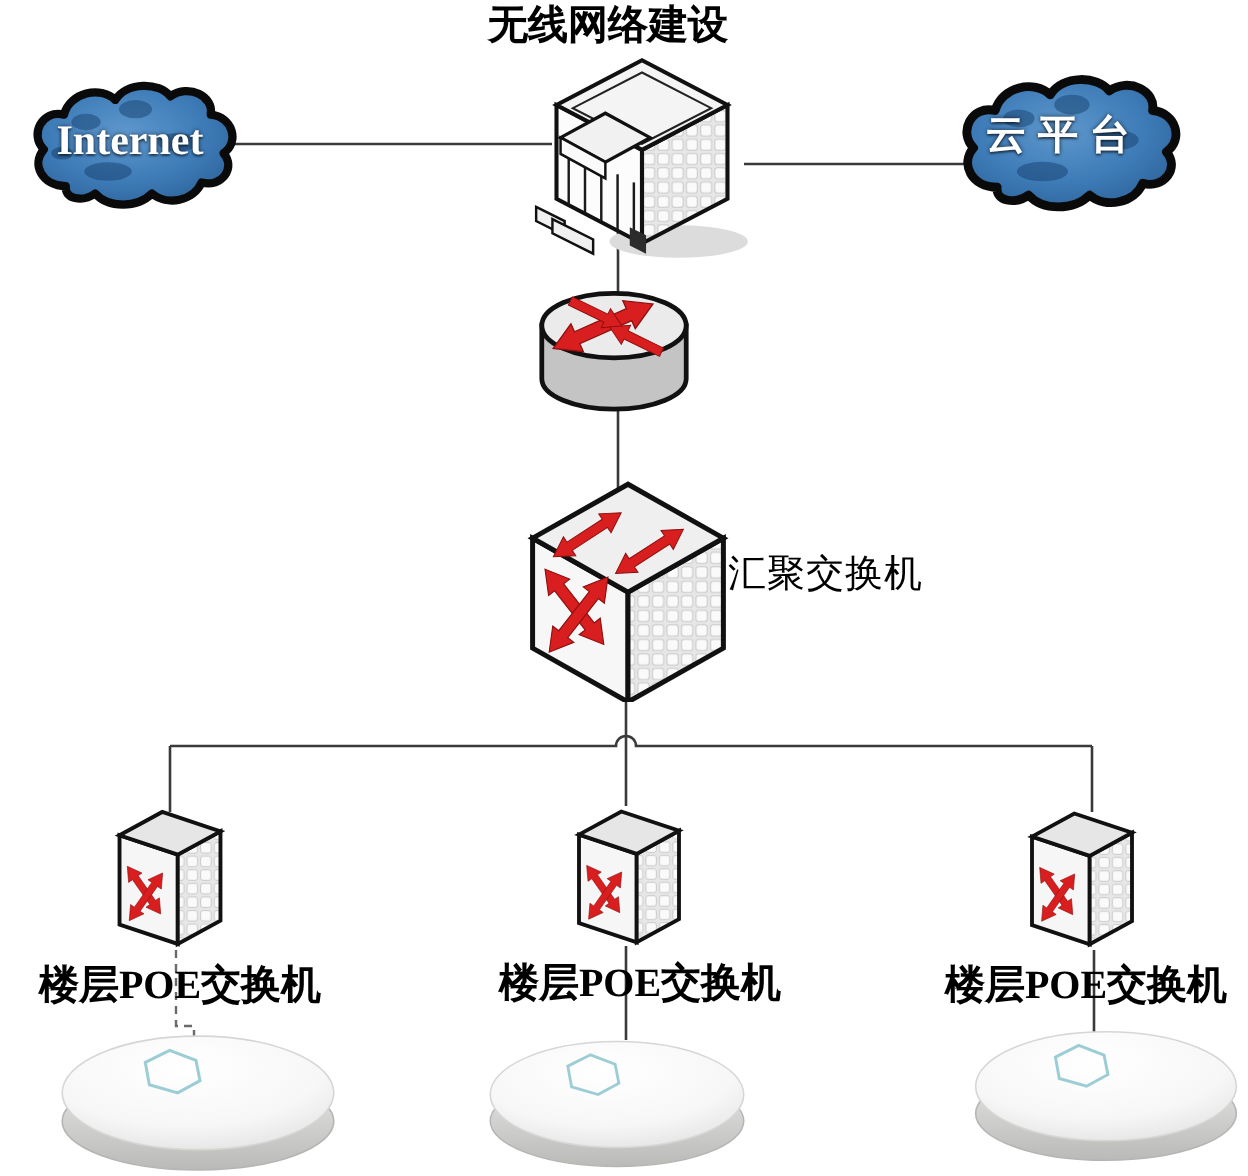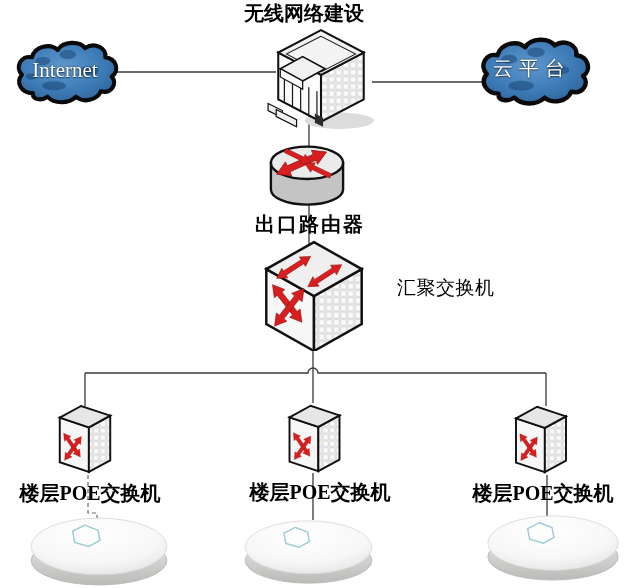--- a/index.html
+++ b/index.html
@@ -7,21 +7,21 @@
     position:relative;width:624px;height:588px;background:#ffffff;overflow:hidden;
     font-family:"Liberation Serif","DejaVu Serif",serif;
   }
   .abs{position:absolute;}
   .label{
     position:absolute;color:#000;text-align:center;white-space:nowrap;
     font-family:"Liberation Serif","DejaVu Serif",serif;line-height:1.1;
   }
   .bold{font-weight:700;}
   .cloud-text{
-    color:#fff;font-weight:400;text-shadow:0 0 2px rgba(0,0,0,.65),0 1px 1px rgba(0,0,0,.4);
+    color:#fff;font-weight:700;text-shadow:0 0 2px rgba(0,0,0,.65),0 1px 1px rgba(0,0,0,.4);
   }
   svg{display:block;}
   .edge{stroke:#3a3a3a;stroke-width:1.3;fill:none;}
   .dash{stroke:#6a6a6a;stroke-width:1.2;fill:none;stroke-dasharray:4 3;}
 </style>
 </head>
 <body>
 
 <div id="stage">
 
@@ -120,34 +120,33 @@
 
   <svg class="abs" style="left:264px;top:140px;" width="86" height="76" viewBox="0 0 90 80">
     <path d="M7,24 V52 A38,16 0 0 0 83,52 V24 Z" fill="#c4c4c4" stroke="#111" stroke-width="2.5"></path>
     <ellipse cx="45" cy="24" rx="38" ry="17" fill="#ebebeb" stroke="#111" stroke-width="2.5"></ellipse>
     <g fill="#d81e1e" stroke="#8d0f0f" stroke-width="0.6">
       <use href="#dbl" transform="translate(13,36) rotate(-24) scale(1.15)"></use>
       <use href="#sgl" transform="translate(22,11) rotate(26) scale(0.8)"></use>
       <use href="#sgl" transform="translate(70,38) rotate(206) scale(0.8)"></use>
     </g>
   </svg>
-  <div class="label bold" style="left:230px;top:213px;width:160px;font-size:20px;letter-spacing:2px;">出口路由器</div>
 
   <svg class="abs" style="left:260px;top:239px;" width="108" height="112" viewBox="0 0 104 108">
     <polygon points="6,29 52,55 52,108 6,82" fill="#f7f7f7" stroke="#111" stroke-width="2.4"></polygon>
     <polygon points="52,55 98,29 98,82 52,108" fill="url(#quilt)" stroke="#111" stroke-width="2.4"></polygon>
     <polygon points="52,3 6,29 52,55 98,29" fill="#efefef" stroke="#111" stroke-width="2.4"></polygon>
     <g fill="#d81e1e" stroke="#8d0f0f" stroke-width="0.6">
       <use href="#dbl" transform="translate(16,38) rotate(-33) scale(0.78)"></use>
       <use href="#dbl" transform="translate(46,46) rotate(-33) scale(0.78)"></use>
       <use href="#dbl" transform="translate(12,44) rotate(52) scale(0.92)"></use>
       <use href="#dbl" transform="translate(14,84) rotate(-52) scale(0.92)"></use>
     </g>
   </svg>
-  <div class="label" style="left:397px;top:278px;width:140px;font-size:19px;text-align:left;letter-spacing:0.5px;">汇聚交换机</div>
+  <div class="label" style="left:364px;top:278px;width:140px;font-size:19px;text-align:left;letter-spacing:0.5px;">汇聚交换机</div>
 
   <svg class="abs" style="left:52px;top:400px;" width="66" height="76" viewBox="0 0 68 78">
     <polygon points="8,18 38,28 38,74 8,64" fill="#f6f6f6" stroke="#111" stroke-width="2"></polygon>
     <polygon points="38,28 60,16 60,62 38,74" fill="url(#quilt)" stroke="#111" stroke-width="2"></polygon>
     <polygon points="8,18 30,6 60,16 38,28" fill="#e6e6e6" stroke="#111" stroke-width="2"></polygon>
     <g fill="#d81e1e" stroke="#8d0f0f" stroke-width="0.5">
       <use href="#dbl" transform="translate(12,34) rotate(55) scale(0.6)"></use>
       <use href="#dbl" transform="translate(13,62) rotate(-55) scale(0.6)"></use>
     </g>
   </svg>

